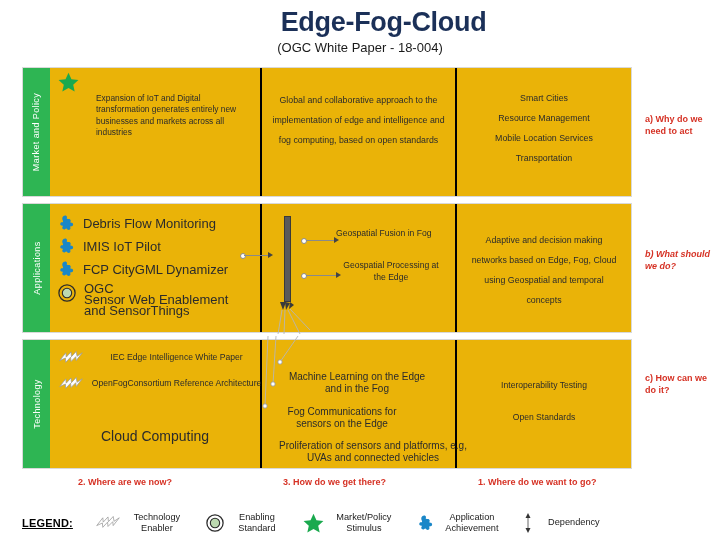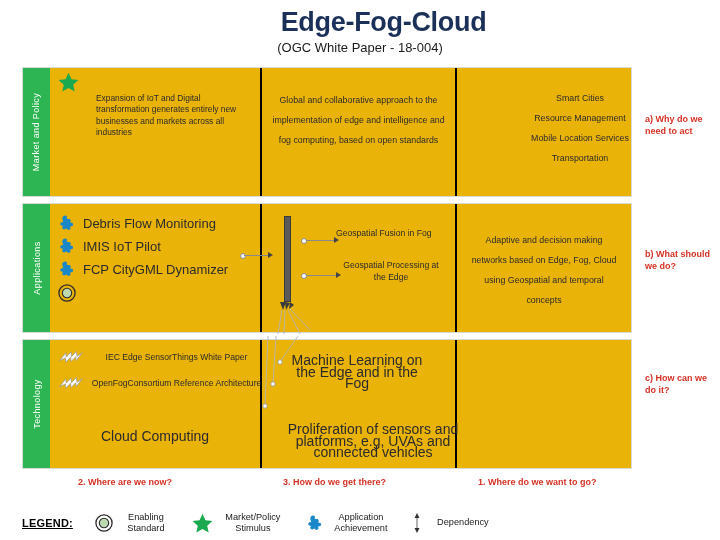--- a/index.html
+++ b/index.html
@@ -65,21 +65,21 @@
   }
   .txt.center{text-align:center;}
   .txt.big{font-size:8.8px;line-height:20px;}
   #market-stmt{
     position:absolute;left:46px;top:25px;width:160px;
   }
   #market-mid{
     position:absolute;left:0;top:22px;width:100%;padding:0 10px;box-sizing:border-box;
   }
   #market-right{
-    position:absolute;left:0;top:20px;width:100%;padding:0 8px;box-sizing:border-box;margin-left:36px;
+    position:absolute;left:0;top:20px;width:100%;padding:0 8px;box-sizing:border-box;
   }
   svg.ic{display:block;}
   
   #app-list{
     position:absolute;left:8px;top:11px;width:200px;
   }
   .app-item{
     display:flex;align-items:center;margin-bottom:7px;
   }
   .app-item .lbl{
@@ -123,33 +123,33 @@
   }
   
   #in-arrow{
     position:absolute;left:6px;top:48px;width:0;height:0;
     border-left:5px solid #444;border-top:3.5px solid transparent;border-bottom:3.5px solid transparent;
   }
   #in-arrow-line{position:absolute;left:-18px;top:51px;width:24px;height:1px;background:#8a8a8a;}
   #in-arrow-dot{position:absolute;left:-22px;top:49px;width:4px;height:4px;border:1px solid #8a8a8a;border-radius:50%;background:#fff;}
   
   .tech-mid-lbl{
-    position:absolute;font-size:14px;color:#2b2b2b;line-height:11.5px;text-align:center;
+    position:absolute;font-size:10px;color:#2b2b2b;line-height:11.5px;text-align:center;margin-top:16px;
   }
   
   #interop{position:absolute;left:0;top:40px;width:100%;text-align:center;font-size:8.6px;color:#2b2b2b;}
   #openstd{position:absolute;left:0;top:72px;width:100%;text-align:center;font-size:8.6px;color:#2b2b2b;}
   #adaptive{position:absolute;left:0;top:26px;width:100%;padding:0 12px;box-sizing:border-box;}
   
   .qlabel{
     position:absolute;left:645px;
     font-size:9px;font-weight:bold;color:#d63225;line-height:12px;
   }
   #q-a{top:113px;}
-  #q-b{top:248px;}
+  #q-b{top:248px;font-style:italic;}
   #q-c{top:372px;}
   
   .collabel{
     position:absolute;font-size:9px;font-weight:bold;color:#d63225;
   }
   #col-1{left:78px;top:477px;}
   #col-2{left:283px;top:477px;}
   #col-3{left:478px;top:477px;}
   
   #legend{
@@ -231,20 +231,23 @@
               <path d="M6.5 1.2c1.5-1.4 4.1-0.6 4.1 1.3 0 0.8-0.5 1.1-0.3 1.7 0.2 0.5 1 0.6 1.7 0.5 1.5-0.3 2.9 0.4 3 1.9 0.1 1-0.6 1.4-0.4 2.1 0.2 0.6 1.2 0.4 1.9 0.6 1.6 0.5 1.9 3 0.3 3.9-0.9 0.5-1.8 0-2.2 0.5-0.4 0.5 0.1 1.2 0.1 2 0 1.6-2.1 2.6-3.5 1.6-0.6-0.4-0.6-1.2-1.3-1.3-0.7-0.1-1 0.6-1.7 0.9-1.5 0.7-3.4-0.5-3.2-2.1 0.1-0.8 0.8-1.1 0.6-1.7-0.2-0.6-1.1-0.5-1.8-0.7-1.6-0.6-1.7-3 0-3.7 0.8-0.3 1.6 0.1 2-0.4 0.4-0.5-0.2-1.2-0.3-2C4.3 4.1 5.4 2.2 6.5 1.2z" fill="#1a87c8"></path>
             </svg>
             <div class="lbl">FCP CityGML Dynamizer</div>
           </div>
 
           <div class="app-item ogc">
             <svg class="circ ic" viewBox="0 0 20 20">
               <circle cx="10" cy="10" r="9" fill="none" stroke="#2b2b2b" stroke-width="1.4"></circle>
               <circle cx="10" cy="10" r="5.2" fill="#bcd9b0" stroke="#2b2b2b" stroke-width="1.2"></circle>
             </svg>
+            <div class="lbl" style="white-space:pre-line">OGC
+Sensor Web Enablement
+and SensorThings</div>
           </div>
 
         </div>
       </div>
 
       <div class="cell c2">
         <div id="pillar"></div>
         <div id="in-arrow-dot"></div>
         <div id="in-arrow-line"></div>
         <div id="in-arrow"></div>
@@ -285,21 +288,21 @@
       <span>Technology</span>
     </div>
     <div class="cells">
       <div class="cell c1">
         <div id="tech-list">
 
           <div class="tech-item">
             <svg class="bolt ic" viewBox="0 0 30 18">
               <path d="M2 12 L9 3 L9.5 8 L15 2 L15.5 7.5 L21 1.5 L22 7 L28 3 L21 12 L20.5 7.5 L15 13 L14.5 8 L9 14 L8.5 9 Z" fill="#ffffff" stroke="#9a9a9a" stroke-width="0.9" stroke-linejoin="round"></path>
             </svg>
-            <div class="lbl">IEC Edge SensorThings White Paper</div>
+            <div class="lbl">IEC Edge Intelligence White Paper</div>
           </div>
 
           <div class="tech-item">
             <svg class="bolt ic" viewBox="0 0 30 18">
               <path d="M2 12 L9 3 L9.5 8 L15 2 L15.5 7.5 L21 1.5 L22 7 L28 3 L21 12 L20.5 7.5 L15 13 L14.5 8 L9 14 L8.5 9 Z" fill="#ffffff" stroke="#9a9a9a" stroke-width="0.9" stroke-linejoin="round"></path>
             </svg>
             <div class="lbl">OpenFogConsortium Reference Architecture</div>
           </div>
 
         </div>
@@ -309,38 +312,49 @@
       <div class="cell c2">
         <svg style="position:absolute;left:0px;top:-4px;width:70px;height:78px;" viewBox="0 0 70 78">
           <line x1="36" y1="0" x2="18" y2="26" stroke="#b5b5b5" stroke-width="0.9"></line>
           <circle cx="18" cy="26" r="2.2" fill="#fff" stroke="#9a9a9a" stroke-width="0.9"></circle>
           <line x1="14" y1="0" x2="11" y2="48" stroke="#b5b5b5" stroke-width="0.9"></line>
           <circle cx="11" cy="48" r="2.2" fill="#fff" stroke="#9a9a9a" stroke-width="0.9"></circle>
           <line x1="6" y1="0" x2="3" y2="70" stroke="#b5b5b5" stroke-width="0.9"></line>
           <circle cx="3" cy="70" r="2.2" fill="#fff" stroke="#9a9a9a" stroke-width="0.9"></circle>
         </svg>
         <div class="tech-mid-lbl" style="left:25px;top:15px;width:140px;">Machine Learning on the Edge and in the Fog</div>
+        <div class="tech-mid-lbl" style="left:16px;top:50px;width:128px;">Fog Communications for sensors on the Edge</div>
         <div class="tech-mid-lbl" style="left:0px;top:84px;width:190px;padding-left:16px;">Proliferation of sensors and platforms, e.g, UVAs and connected vehicles</div>
       </div>
 
+      <div class="cell c3">
+        <div id="interop">Interoperability Testing</div>
+        <div id="openstd">Open Standards</div>
+      </div>
     </div>
   </div>
 </div>
 
 <div class="qlabel" id="q-a">a) Why do we need to act</div>
 <div class="qlabel" id="q-b">b) What should we do?</div>
 <div class="qlabel" id="q-c">c) How can we do it?</div>
 
 <div class="collabel" id="col-1">2. Where are we now?</div>
 <div class="collabel" id="col-2">3. How do we get there?</div>
 <div class="collabel" id="col-3">1. Where do we want to go?</div>
 
 <div id="legend">
   <div id="legend-title">LEGEND:</div>
 
+  <div class="leg-item">
+    <svg class="bolt ic" viewBox="0 0 30 18">
+      <path d="M2 12 L9 3 L9.5 8 L15 2 L15.5 7.5 L21 1.5 L22 7 L28 3 L21 12 L20.5 7.5 L15 13 L14.5 8 L9 14 L8.5 9 Z" fill="#ffffff" stroke="#9a9a9a" stroke-width="0.9" stroke-linejoin="round"></path>
+    </svg>
+    <div class="leg-lbl" style="width:62px">Technology Enabler</div>
+  </div>
 
   <div class="leg-item">
     <svg class="circ ic" viewBox="0 0 20 20">
       <circle cx="10" cy="10" r="9" fill="none" stroke="#2b2b2b" stroke-width="1.4"></circle>
       <circle cx="10" cy="10" r="5.2" fill="#bcd9b0" stroke="#2b2b2b" stroke-width="1.2"></circle>
     </svg>
     <div class="leg-lbl" style="width:56px">Enabling Standard</div>
   </div>
 
   <div class="leg-item">

